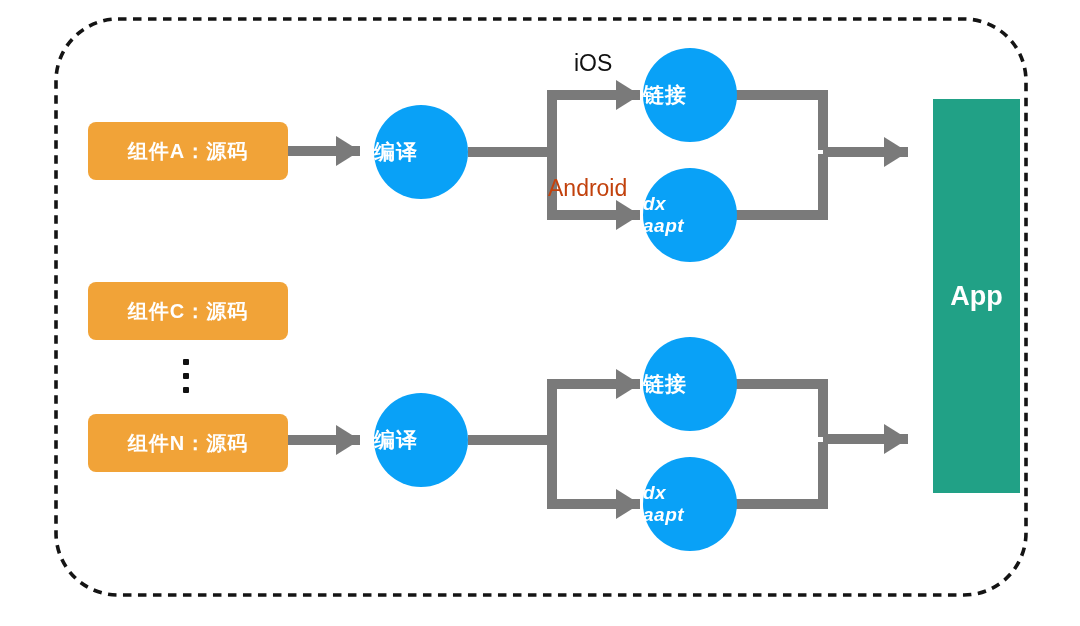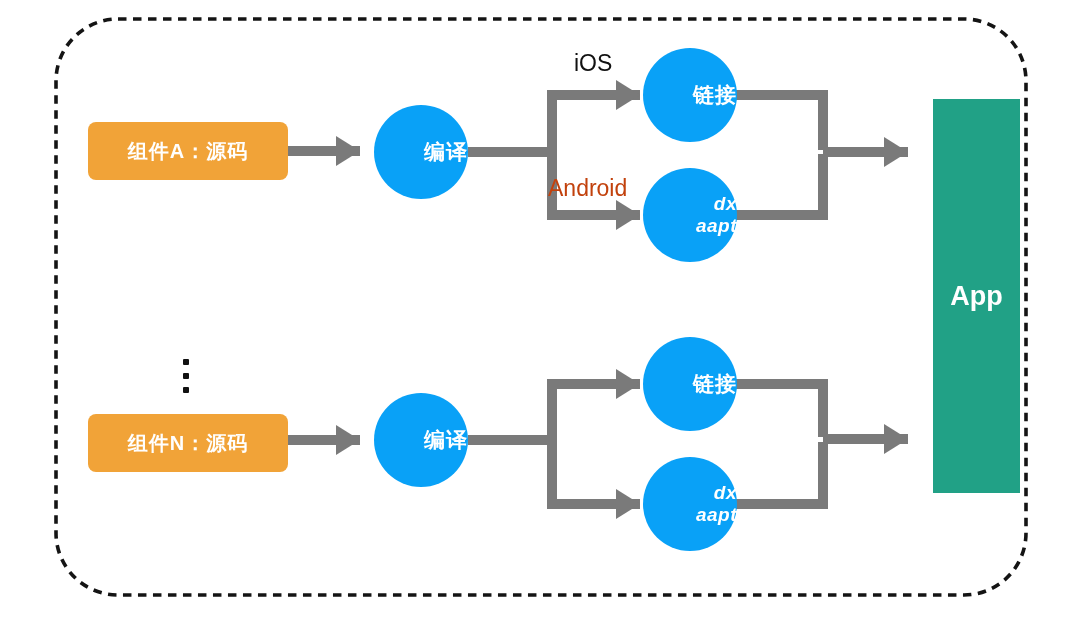--- a/index.html
+++ b/index.html
@@ -37,21 +37,21 @@
     letter-spacing: 1px;
     z-index: 2;
   }
   .circle {
     position: absolute;
     width: 94px;
     height: 94px;
     border-radius: 50%;
     display: flex;
     flex-direction: column;
-    align-items: flex-end;
+    align-items: flex-start;
     justify-content: center;
     color: #ffffff;
     font-size: 21px;
     font-weight: bold;
     letter-spacing: 1px;
     z-index: 2;
     line-height: 1.2;
   }
   .circle .latin {
     font-size: 19px;
@@ -124,20 +124,23 @@
       <path d="M552,440 V504 H640" marker-end="url(#ah)"></path>
       <path d="M736,384 H823 V437"></path>
       <path d="M736,504 H823 V442"></path>
       <path d="M823,439 H908" marker-end="url(#ah)"></path>
     </g>
   </svg>
 
   <div class="comp-box" style="top: 122px; background: rgb(241, 163, 56);">
     <span>组件A：源码</span>
   </div>
+  <div class="comp-box" style="top: 282px; background: rgb(241, 163, 56);">
+    <span>组件C：源码</span>
+  </div>
   <div class="comp-box" style="top: 414px; background: rgb(241, 163, 56); text-align: right;">
     <span>组件N：源码</span>
   </div>
 
   <div class="v-ellipsis">
     <div class="dot"></div>
     <div class="dot"></div>
     <div class="dot"></div>
   </div>
 

